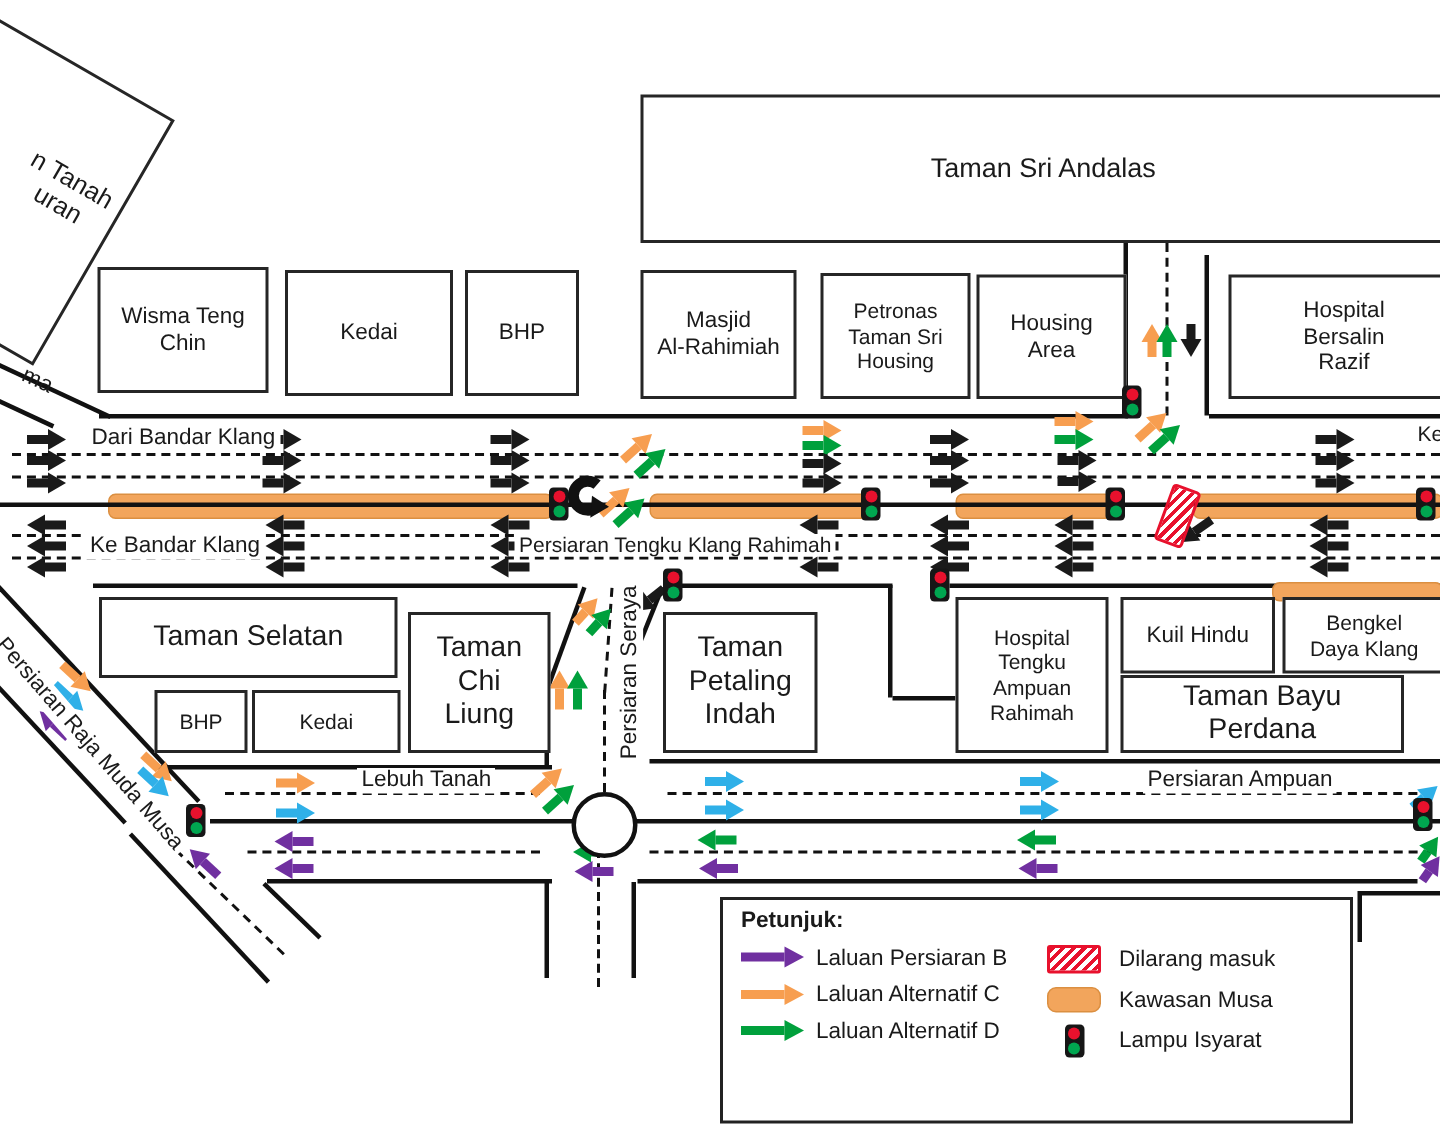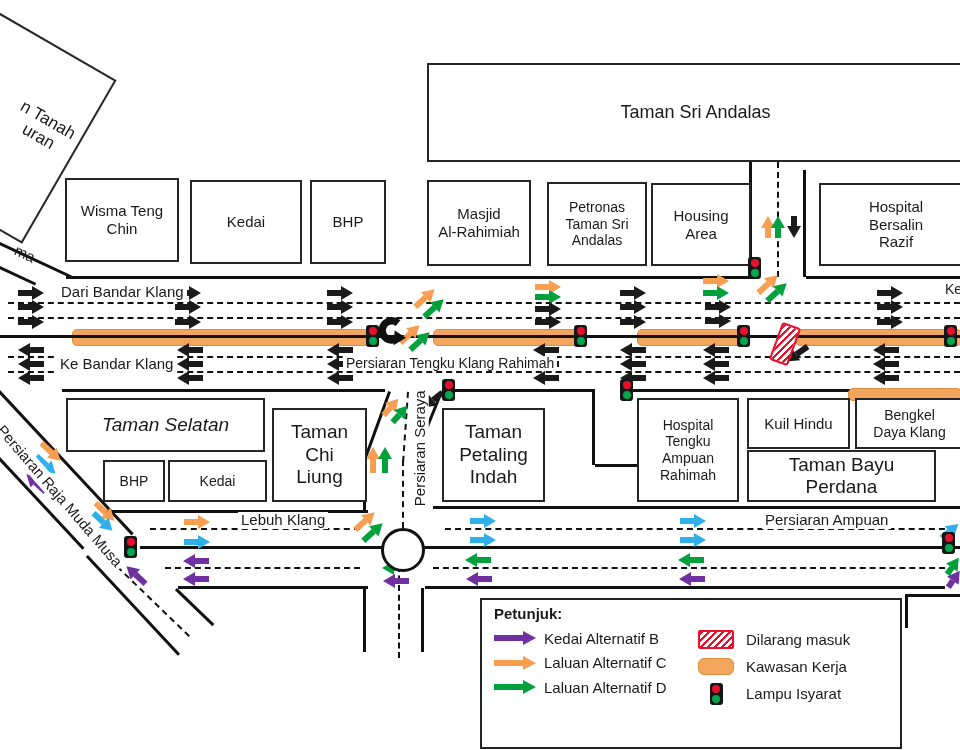--- a/index.html
+++ b/index.html
@@ -462,43 +462,43 @@
       <div class="roundabout" style="left: 381px; top: 528px; width: 38px; height: 38px;"></div>
       <div class="noentry" style="left: 775px; top: 324px; width: 16px; height: 36px; transform: rotate(20deg);"></div>
       <div class="uturn" style="left: 372px; top: 314px;"><svg width="34" height="34" viewBox="0 0 30 30">
           <path d="M23 8 A 8.5 8.5 0 1 0 23 21" fill="none" stroke="#111" stroke-width="6.5"></path>
           <polygon points="20,14.5 30,21 19,27.5" fill="#111"></polygon>
         </svg></div>
       <div class="roadlabel" style="left: 58px; top: 284px; font-size: 15px;">Dari Bandar Klang</div>
       <div class="roadlabel" style="left: 57px; top: 356px; font-size: 15px;">Ke Bandar Klang</div>
       <div class="roadlabel" style="left: 343px; top: 356px; font-size: 14px;">Persiaran Tengku Klang Rahimah</div>
       <div class="roadlabel" style="left: 942px; top: 282px; font-size: 14px;">Ke</div>
-      <div class="roadlabel" style="left: 238px; top: 512px; font-size: 15px;">Lebuh Klang</div>
+      <div class="roadlabel" style="left: 238px; top: 512px; font-size: 15px;">Lebuh Tanah</div>
       <div class="roadlabel" style="left: 762px; top: 512px; font-size: 15px;">Persiaran Ampuan</div>
       <div class="roadlabel" style="left: 352px; top: 440px; font-size: 15px; width: 130px; text-align: center; transform: rotate(-90deg); transform-origin: 50% 50%;">Persiaran Seraya</div>
       <div class="roadlabel" style="left: 4px; top: 420px; font-size: 15px; transform: rotate(49deg); transform-origin: 0px 0px;">Persiaran Raja Muda Musa</div>
       <div class="roadlabel" style="left: 16px; top: 241px; font-size: 15px; background: transparent; transform: rotate(25deg); transform-origin: 0px 0px;">ma</div>
       <div class="roadlabel" style="left: -8px; top: 110px; font-size: 17px; width: 96px; text-align: center; background: transparent; transform: rotate(30deg); transform-origin: 50% 50%;">n Tanah
 uran</div>
       <div class="building" style="left: 427px; top: 63px; width: 533px; height: 95px; font-size: 18px;"><span>Taman Sri Andalas</span></div>
       <div class="building" style="left: 65px; top: 178px; width: 110px; height: 80px; font-size: 15px;"><span>Wisma Teng
 Chin</span></div>
       <div class="building" style="left: 190px; top: 180px; width: 108px; height: 80px; font-size: 15px;"><span>Kedai</span></div>
       <div class="building" style="left: 310px; top: 180px; width: 72px; height: 80px; font-size: 15px;"><span>BHP</span></div>
       <div class="building" style="left: 427px; top: 180px; width: 100px; height: 82px; font-size: 15px;"><span>Masjid
 Al-Rahimiah</span></div>
       <div class="building" style="left: 547px; top: 182px; width: 96px; height: 80px; font-size: 14px;"><span>Petronas
 Taman Sri
-Andalas</span></div>
+Housing</span></div>
       <div class="building" style="left: 651px; top: 183px; width: 96px; height: 79px; font-size: 15px;"><span>Housing
 Area</span></div>
       <div class="building" style="left: 819px; top: 183px; width: 150px; height: 79px; font-size: 15px;"><span>Hospital
 Bersalin
 Razif</span></div>
-      <div class="building" style="left: 66px; top: 398px; width: 195px; height: 50px; font-size: 19px; font-style: italic;"><span>Taman Selatan</span></div>
+      <div class="building" style="left: 66px; top: 398px; width: 195px; height: 50px; font-size: 19px;"><span>Taman Selatan</span></div>
       <div class="building" style="left: 103px; top: 460px; width: 58px; height: 38px; font-size: 14px;"><span>BHP</span></div>
       <div class="building" style="left: 168px; top: 460px; width: 95px; height: 38px; font-size: 14px;"><span>Kedai</span></div>
       <div class="building" style="left: 272px; top: 408px; width: 91px; height: 90px; font-size: 19px;"><span>Taman
 Chi
 Liung</span></div>
       <div class="building" style="left: 442px; top: 408px; width: 99px; height: 90px; font-size: 19px;"><span>Taman
 Petaling
 Indah</span></div>
       <div class="building" style="left: 637px; top: 398px; width: 98px; height: 100px; font-size: 14px;"><span>Hospital
 Tengku
@@ -514,21 +514,21 @@
   <div id="legend" style="left: 480px; top: 598px; width: 418px; height: 147px;">
     <div class="title">Petunjuk:</div>
     <div class="lcol" id="legend-flows" style="left:10px;top:26px;">
         <div class="lrow" style="height: 24.5px;">
           <div class="licon" style="width: 52px; height: 20px; position: relative;">
             <div class="arrow" style="left: 2px; top: 2px; width: 42px; height: 16px; transform: rotate(0deg);">
               <div class="shaft" style="background: rgb(112, 48, 160); height: 6px;"></div>
               <div class="head" style="border-left: 13px solid rgb(112, 48, 160);"></div>
             </div>
           </div>
-          <div class="llabel">Kedai Alternatif B</div>
+          <div class="llabel">Laluan Persiaran B</div>
         </div>
         <div class="lrow" style="height: 24.5px;">
           <div class="licon" style="width: 52px; height: 20px; position: relative;">
             <div class="arrow" style="left: 2px; top: 2px; width: 42px; height: 16px; transform: rotate(0deg);">
               <div class="shaft" style="background: rgb(247, 158, 80); height: 6px;"></div>
               <div class="head" style="border-left: 13px solid rgb(247, 158, 80);"></div>
             </div>
           </div>
           <div class="llabel">Laluan Alternatif C</div>
         </div>
@@ -546,21 +546,21 @@
         <div class="lrow" style="height: 27px;">
           <div class="licon" style="width: 44px; height: 26px; position: relative;">
             <div class="sw-noentry"></div>
           </div>
           <div class="llabel" style="margin-left: 8px;">Dilarang masuk</div>
         </div>
         <div class="lrow" style="height: 27px;">
           <div class="licon" style="width: 44px; height: 26px; position: relative;">
             <div class="sw-kawasan" style="background: rgb(242, 165, 92); border: 1px solid rgb(219, 143, 65);"></div>
           </div>
-          <div class="llabel" style="margin-left: 8px;">Kawasan Kerja</div>
+          <div class="llabel" style="margin-left: 8px;">Kawasan Musa</div>
         </div>
         <div class="lrow" style="height: 27px;">
           <div class="licon" style="width: 44px; height: 26px; position: relative;">
             <div class="tlight" style="left: 0px; top: 0px; position: relative;">
               <i class="r"></i>
               <i class="g"></i>
             </div>
           </div>
           <div class="llabel" style="margin-left: 8px;">Lampu Isyarat</div>
         </div>

